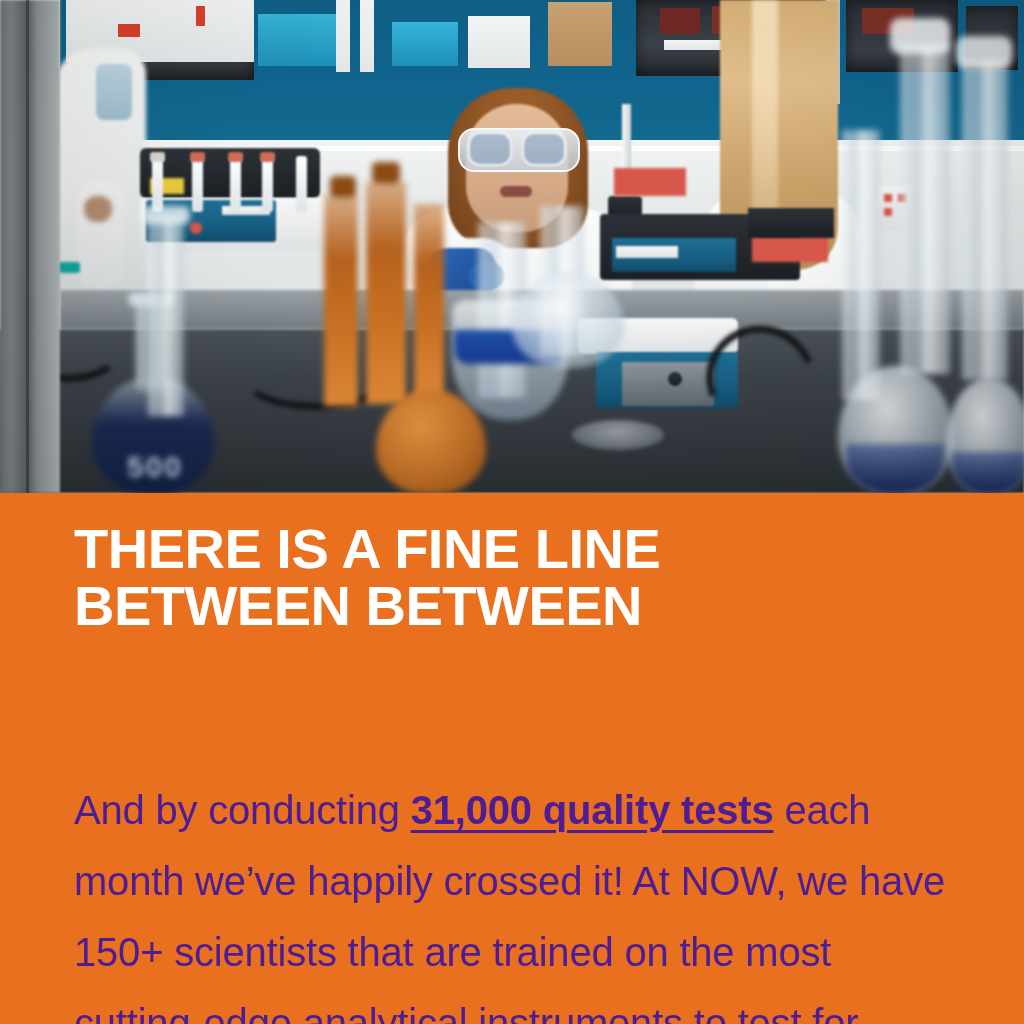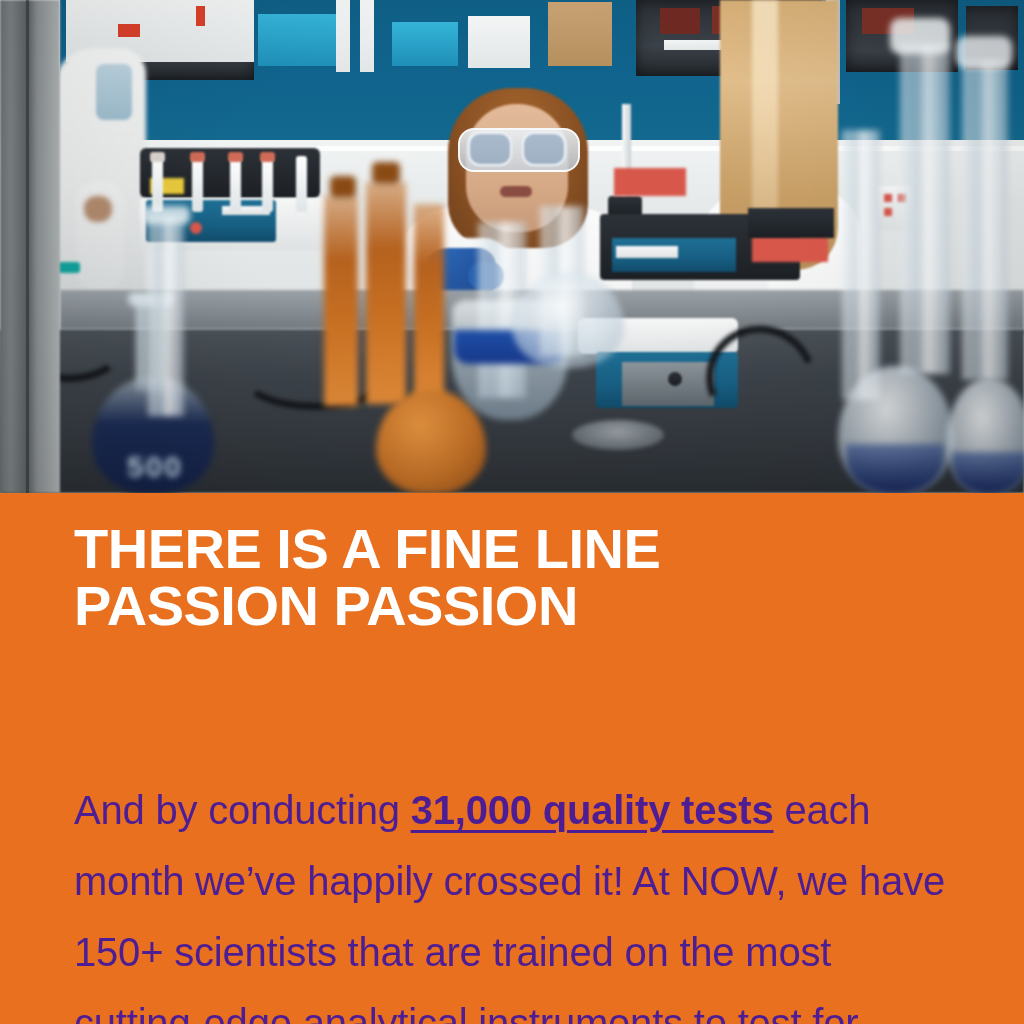--- a/index.html
+++ b/index.html
@@ -469,19 +469,19 @@
     <div class="ph fg glass-col" style="left:540px;top:206px;width:44px;height:150px;"></div>
     <div class="ph fg glass-flask" style="left:512px;top:272px;width:112px;height:96px;"></div>
 
     <div class="ph photo-soft"></div>
   </div>
 
   <div class="panel">
 
     <h1 class="headline">
       <span class="hl-line">THERE IS A FINE LINE</span>
-      <span class="hl-line">PASSION PASSION</span>
+      <span class="hl-line">BETWEEN BETWEEN</span>
     </h1>
 
     <p class="body-copy"><span>And by conducting </span><span class="emph">31,000 quality tests</span><span> each month we’ve happily crossed it! At NOW, we have 150+ scientists that are trained on the most cutting-edge analytical instruments to test for everything from pesticides to potency.</span></p>
 
   </div>
 </div>
 
 </body></html>

